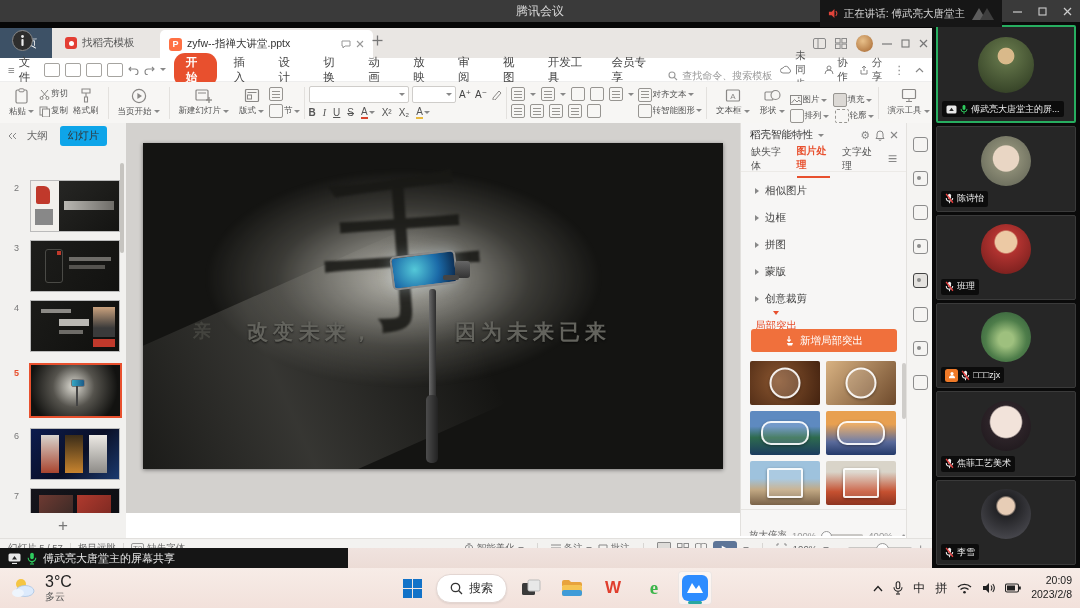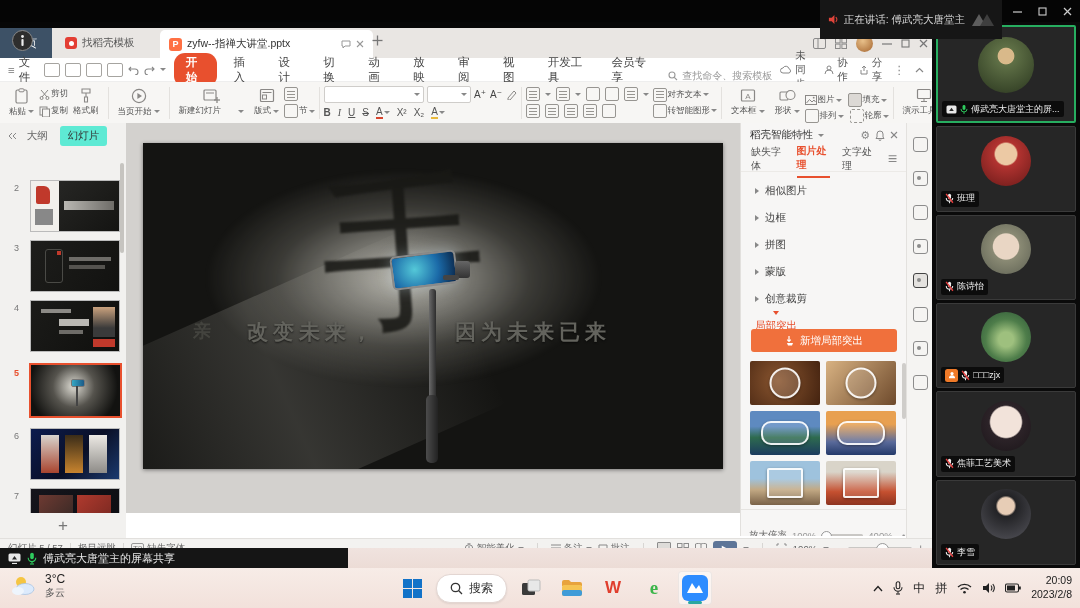--- a/index.html
+++ b/index.html
@@ -6,21 +6,21 @@
   #screen{position:relative;width:1080px;height:608px;overflow:hidden;background:#050505;
     font-family:"Liberation Sans","DejaVu Sans",sans-serif;-webkit-font-smoothing:antialiased;}
   .abs{position:absolute;}
   .fx{display:flex;align-items:center;}
   .nw{white-space:nowrap;}
   svg{display:block;}
 
   
   #mbar{left:0;top:0;width:1080px;height:22px;background:#3a3a3a;}
   #mtitle{left:0;right:0;top:0;height:22px;justify-content:center;color:#d8d8d8;font-size:12px;}
-  #speakbox{right:78px;top:0;height:39px;background:#161616;padding:0 8px;gap:5px;z-index:6;}
+  #speakbox{right:78px;top:0;height:27px;background:#161616;padding:0 8px;gap:5px;z-index:6;}
   #speakbox .t{color:#d6d6d6;font-size:10.5px;}
   .tri1{width:0;height:0;border-left:7px solid transparent;border-right:7px solid transparent;border-bottom:12px solid #5d5d5d;}
   .tri2{width:0;height:0;border-left:7px solid transparent;border-right:7px solid transparent;border-bottom:12px solid #3e3e3e;margin-left:-6px;}
   .wbtn{width:25px;height:22px;display:flex;align-items:center;justify-content:center;}
 
   
   #shared{left:0;top:22px;width:932px;height:546px;background:#070707;}
   #wps{left:0;top:6px;width:932px;height:519px;background:#fff;}
   #infodot{left:12px;top:2px;width:19px;height:19px;border-radius:50%;background:#2e2e2e;border:1px solid #888;z-index:9;
     display:flex;align-items:center;justify-content:center;}
@@ -54,21 +54,21 @@
   .rsm{display:flex;align-items:center;gap:1px;font-size:8.5px;color:#555;height:13px;flex:none;}
   .ibx{width:12px;height:12px;border:1px solid #979591;border-radius:2px;position:relative;flex:none;}
   .ibx.lines::after{content:"";position:absolute;left:2px;right:2px;top:2.5px;height:1px;background:#979591;box-shadow:0 3px 0 #979591,0 6px 0 #979591;}
   .car{width:0;height:0;border-left:3px solid transparent;border-right:3px solid transparent;border-top:3.5px solid #888;flex:none;}
   .combo{border:1px solid #cfcdca;background:#fff;height:15px;display:flex;align-items:center;justify-content:space-between;padding:0 3px;border-radius:2px;}
   .fbtn{font-size:10px;color:#444;width:13px;text-align:center;flex:none;}
 
   
   #lpanel{left:0;top:95px;width:126px;height:390px;background:#f2f1ef;border-right:1px solid #e0dedb;}
   .ltab{font-size:10.5px;color:#666;padding:3px 8px;}
-  .ltab.active{background:#5eead4;border-radius:3px;color:#333;}
+  .ltab.active{background:#0ea5e9;border-radius:3px;color:#333;}
   .thumb{position:absolute;left:30px;width:88px;height:50px;background:#111;border:1px solid #bbb;overflow:hidden;}
   .thumb.sel{border:2px solid #e8502e;left:29px;width:89px;height:51px;}
   .tnum{position:absolute;left:14px;font-size:9px;color:#777;}
   .tnum.sel{color:#e8502e;font-weight:bold;}
   #lfoot{left:0;top:485px;width:126px;height:25px;background:#f2f1ef;justify-content:center;color:#777;}
 
   #canvas{left:126px;top:95px;width:614px;height:390px;background:#d3d1ce;}
   #slide{left:17px;top:20px;width:580px;height:326px;background:#141412;box-shadow:0 1px 4px rgba(0,0,0,.45);overflow:hidden;}
   #beam{left:30px;top:0px;width:480px;height:300px;
     background:radial-gradient(ellipse 55% 48% at 48% 45%,rgba(232,230,220,.78),rgba(150,148,138,.30) 48%,rgba(0,0,0,0) 75%);
@@ -138,38 +138,41 @@
   .av1{background:radial-gradient(circle at 50% 34%,#d9b98a 17%,#5f7046 19%,#3c4a2c 72%,#2a331f);}
   .av2{background:radial-gradient(circle at 50% 45%,#e9d6c4 34%,#8a8a74 37%,#5d6052);}
   .av3{background:radial-gradient(circle at 50% 36%,#ecc9a4 26%,#b23330 30%,#7e211f 80%);}
   .av4{background:radial-gradient(circle at 50% 55%,#9ec07e 20%,#4e7d4a 55%,#2c5436);}
   .av5{background:radial-gradient(circle at 50% 42%,#f2e3da 40%,#2c2328 44%,#1b1519);}
   .av6{background:radial-gradient(circle at 50% 34%,#e7cdb6 20%,#232326 25%,#4a4a50 85%);}
 
   
   #taskbar{left:0;top:568px;width:1080px;height:40px;background:linear-gradient(180deg,#f7ece7,#f2e1db);}
   #weather{left:10px;top:5px;gap:7px;}
-  #wtemp{font-size:12px;color:#222;line-height:1.15;}
+  #wtemp{font-size:16px;color:#222;line-height:1.15;}
   #wdesc{font-size:10px;color:#555;line-height:1.15;}
   #centerapps{left:395px;top:3px;height:34px;gap:7px;}
   .appbtn{width:34px;height:34px;display:flex;align-items:center;justify-content:center;border-radius:4px;position:relative;}
   .appbtn.active{background:rgba(255,255,255,.55);box-shadow:inset 0 0 0 1px rgba(0,0,0,.06);}
   .appind{position:absolute;left:50%;bottom:1px;transform:translateX(-50%);width:14px;height:3px;border-radius:2px;background:#2aa7a0;}
   #searchpill{height:27px;background:#fff;border:1px solid #e3d6d2;border-radius:14px;padding:0 13px;gap:6px;font-size:12px;color:#333;box-shadow:0 1px 2px rgba(0,0,0,.08);}
   .wletter{font-size:17px;font-weight:bold;color:#e03e2d;}
   .eletter{font-size:19px;font-weight:bold;color:#3cb54a;font-family:"Liberation Serif",serif;}
   #tray{right:8px;top:0;height:40px;gap:10px;}
   .trayglyph{font-size:12px;color:#222;}
   #clock{text-align:right;font-size:10.5px;color:#222;line-height:1.3;}
 </style>
 </head>
 <body>
 
 <div id="screen">
 
+  <div id="mbar" class="abs">
+    <div id="mtitle" class="abs fx">腾讯会议</div>
+  </div>
   <div id="speakbox" class="abs fx">
     <span>
       <svg width="11" height="11" viewBox="0 0 12 12">
           <polygon points="1,4 4,4 7,1 7,11 4,8 1,8" fill="#e0443a"></polygon>
           <path d="M8.5 3.5a3.6 3.6 0 0 1 0 5" stroke="#e0443a" stroke-width="1.1" fill="none"></path>
         </svg>
     </span>
     <span class="t nw">正在讲话: 傅武亮大唐堂主</span>
     <span class="fx" style="margin-left:2px;">
         <span class="tri1"></span>
@@ -387,21 +390,21 @@
               </span>
           </div>
           <div class="rsep"></div>
           <div class="rbig">
             <svg width="17" height="15" viewBox="0 0 17 15">
                 <rect x="1" y="2" width="12" height="10" rx="1" fill="none" stroke="#8a8886" stroke-width="1.2"></rect>
                 <line x1="3" y1="5" x2="11" y2="5" stroke="#8a8886"></line>
                 <line x1="14" y1="9" x2="14" y2="15" stroke="#8a8886" stroke-width="1.3"></line>
                 <line x1="11" y1="12" x2="17" y2="12" stroke="#8a8886" stroke-width="1.3"></line>
               </svg>
-            <span class="fx" style="gap:17px;">
+            <span class="fx" style="gap:2px;">
                 <span>新建幻灯片</span>
                 <span class="car"></span>
               </span>
           </div>
           <div class="rbig">
             <svg width="16" height="15" viewBox="0 0 16 15">
                 <rect x="1.5" y="1.5" width="13" height="12" rx="1" fill="none" stroke="#8a8886" stroke-width="1.2"></rect>
                 <line x1="3.5" y1="4.5" x2="12.5" y2="4.5" stroke="#8a8886"></line>
                 <rect x="3.5" y="7" width="4" height="4" fill="none" stroke="#8a8886"></rect>
               </svg>
@@ -876,45 +879,45 @@
             <svg width="8" height="11" viewBox="0 0 10 13">
               <rect x="3.2" y="0.8" width="3.6" height="6.4" rx="1.8" fill="#2ecc5e"></rect>
               <path d="M1.2 5.8a3.8 3.8 0 0 0 7.6 0" fill="none" stroke="#2ecc5e" stroke-width="1.2"></path>
               <line x1="5" y1="9.8" x2="5" y2="12" stroke="#2ecc5e" stroke-width="1.2"></line>
             </svg>
           </span>
         <span>傅武亮大唐堂主的屏...</span>
       </div>
     </div>
     <div class="tile">
+      <div class="pav av2"></div>
+      <div class="plabel">
+        <span>
+            <svg width="9" height="11" viewBox="0 0 10 13">
+              <rect x="3.2" y="0.8" width="3.6" height="6.4" rx="1.8" fill="#eee"></rect>
+              <path d="M1.2 5.8a3.8 3.8 0 0 0 7.6 0" fill="none" stroke="#eee" stroke-width="1.2"></path>
+              <line x1="5" y1="9.8" x2="5" y2="12" stroke="#eee" stroke-width="1.2"></line>
+              <line x1="1" y1="1" x2="9" y2="11.5" stroke="#e84040" stroke-width="1.6"></line>
+            </svg>
+          </span>
+        <span>陈诗怡</span>
+      </div>
+    </div>
+    <div class="tile">
       <div class="pav av3"></div>
       <div class="plabel">
         <span>
             <svg width="9" height="11" viewBox="0 0 10 13">
               <rect x="3.2" y="0.8" width="3.6" height="6.4" rx="1.8" fill="#eee"></rect>
               <path d="M1.2 5.8a3.8 3.8 0 0 0 7.6 0" fill="none" stroke="#eee" stroke-width="1.2"></path>
               <line x1="5" y1="9.8" x2="5" y2="12" stroke="#eee" stroke-width="1.2"></line>
               <line x1="1" y1="1" x2="9" y2="11.5" stroke="#e84040" stroke-width="1.6"></line>
             </svg>
           </span>
         <span>班理</span>
-      </div>
-    </div>
-    <div class="tile">
-      <div class="pav av2"></div>
-      <div class="plabel">
-        <span>
-            <svg width="9" height="11" viewBox="0 0 10 13">
-              <rect x="3.2" y="0.8" width="3.6" height="6.4" rx="1.8" fill="#eee"></rect>
-              <path d="M1.2 5.8a3.8 3.8 0 0 0 7.6 0" fill="none" stroke="#eee" stroke-width="1.2"></path>
-              <line x1="5" y1="9.8" x2="5" y2="12" stroke="#eee" stroke-width="1.2"></line>
-              <line x1="1" y1="1" x2="9" y2="11.5" stroke="#e84040" stroke-width="1.6"></line>
-            </svg>
-          </span>
-        <span>陈诗怡</span>
       </div>
     </div>
     <div class="tile">
       <div class="pav av4"></div>
       <div class="plabel">
         <span class="hostchip">
             <svg width="8" height="8" viewBox="0 0 10 10">
               <circle cx="5" cy="3.2" r="2" fill="#fff"></circle>
               <path d="M1.2 9a3.8 3.8 0 0 1 7.6 0z" fill="#fff"></path>
             </svg>

